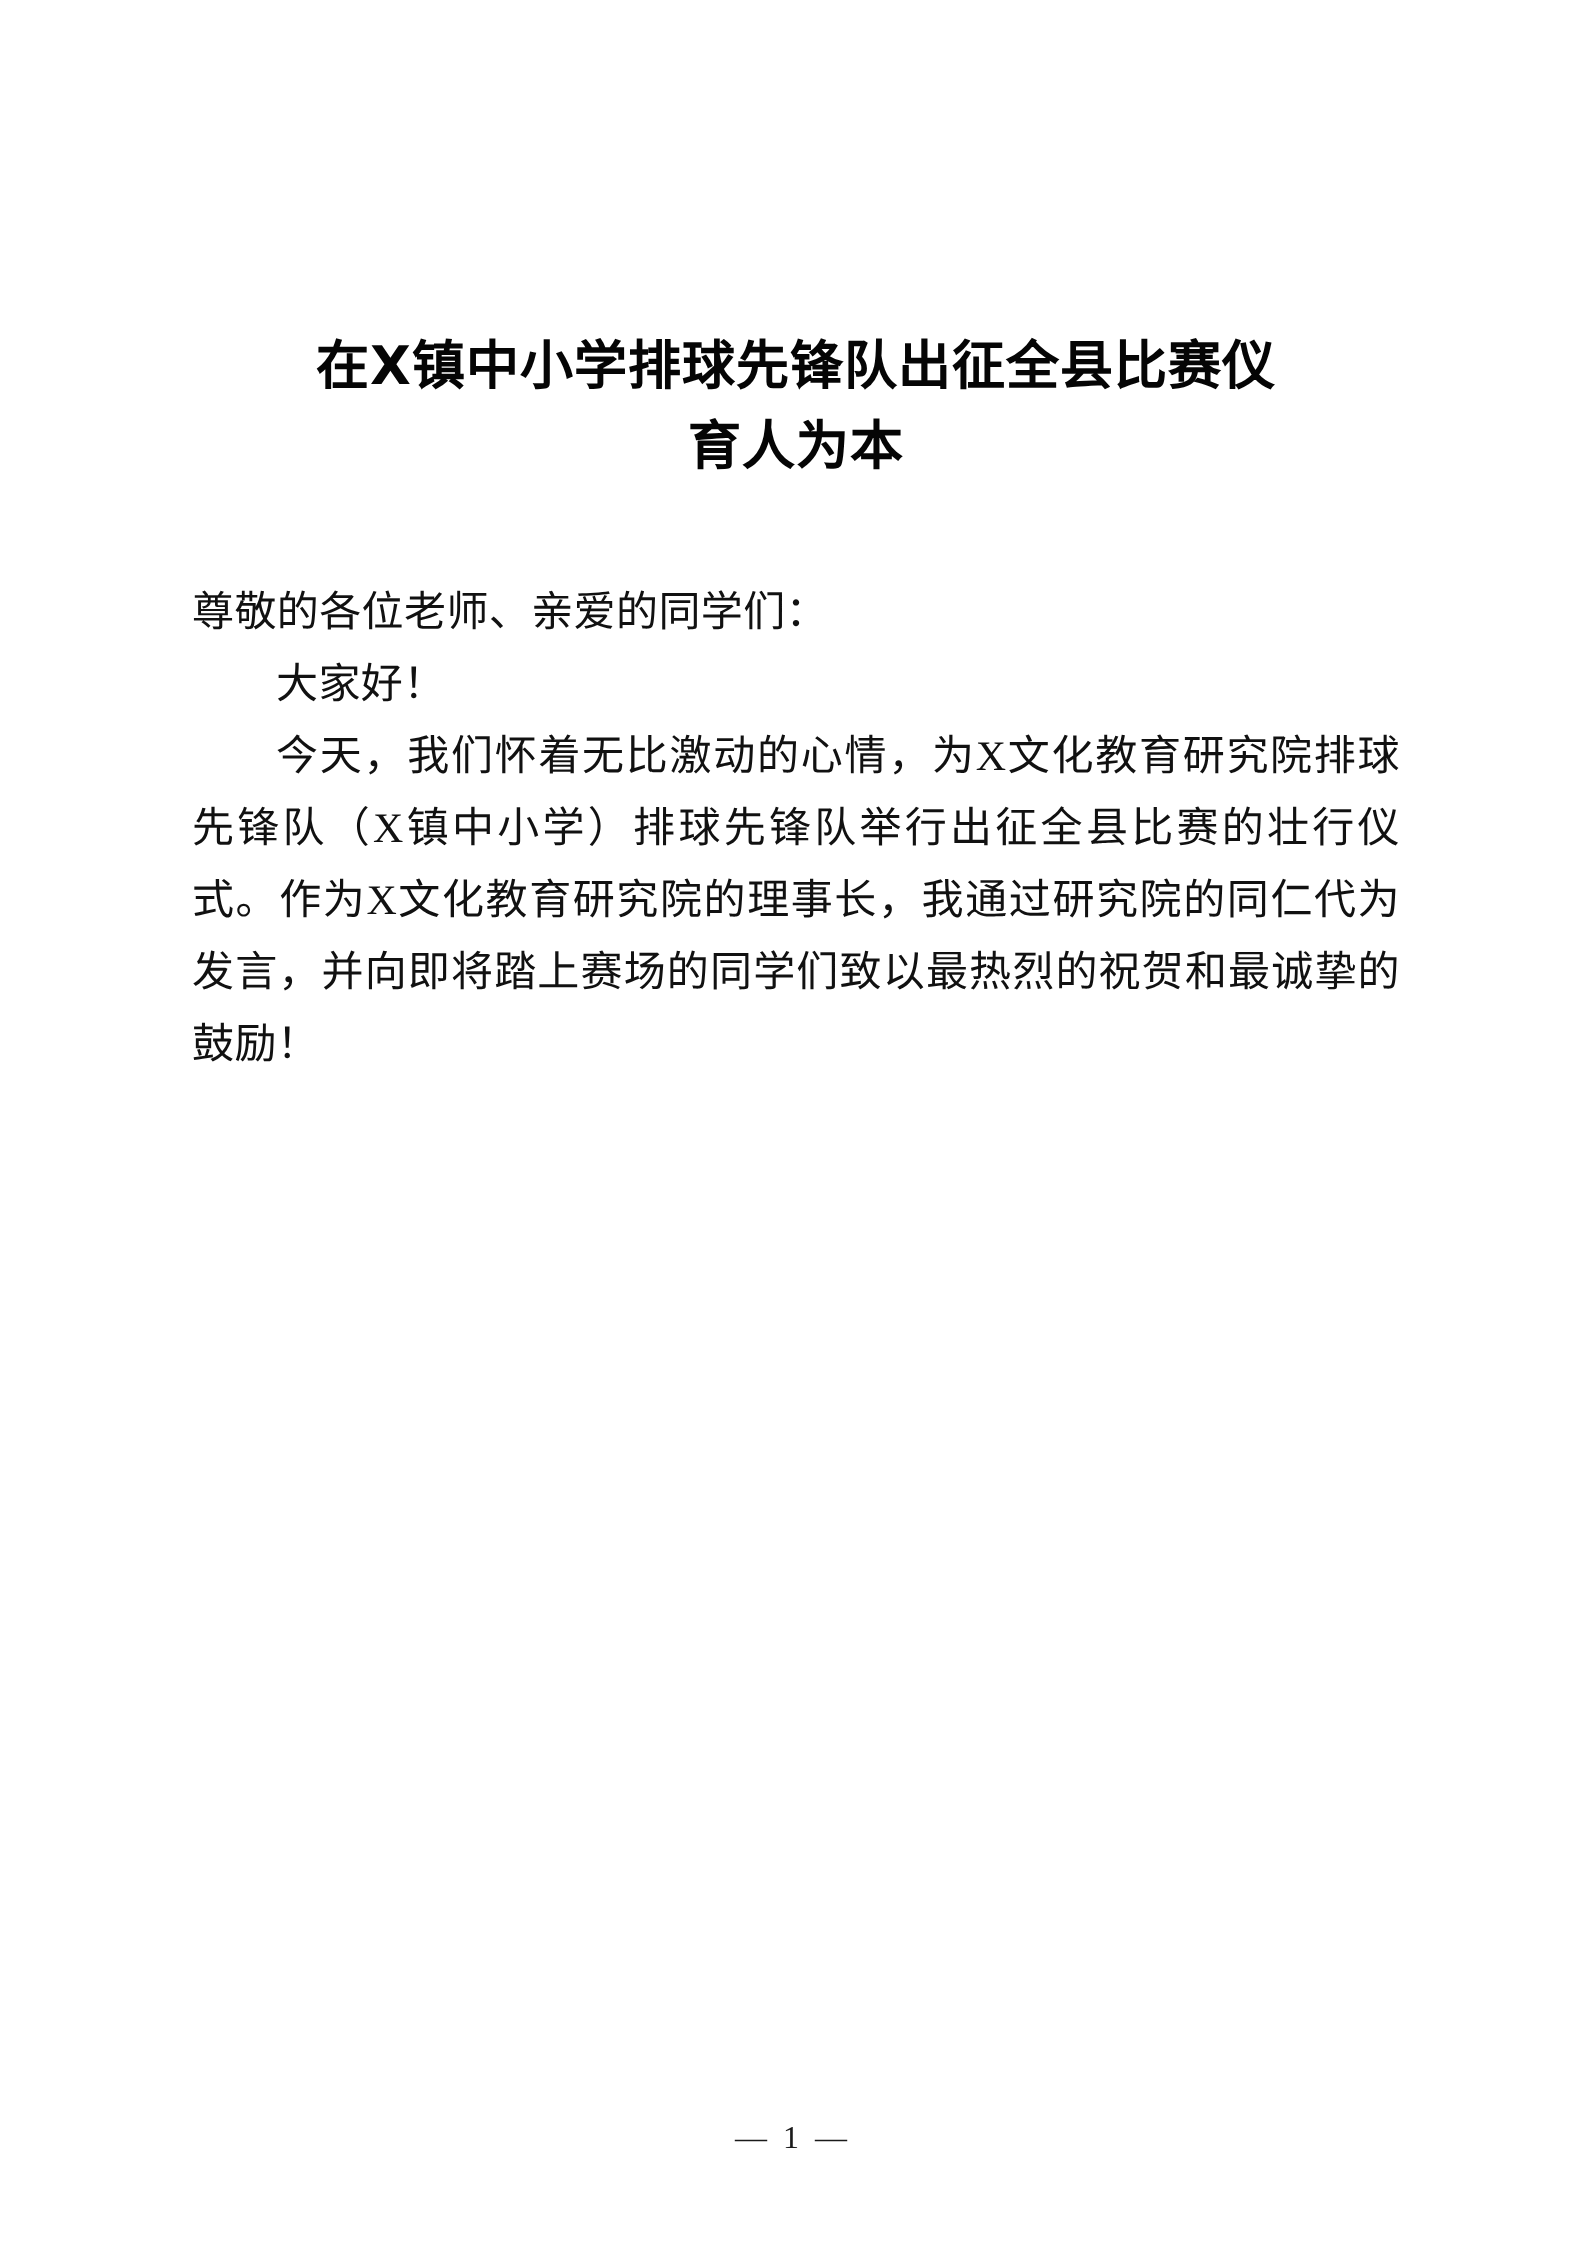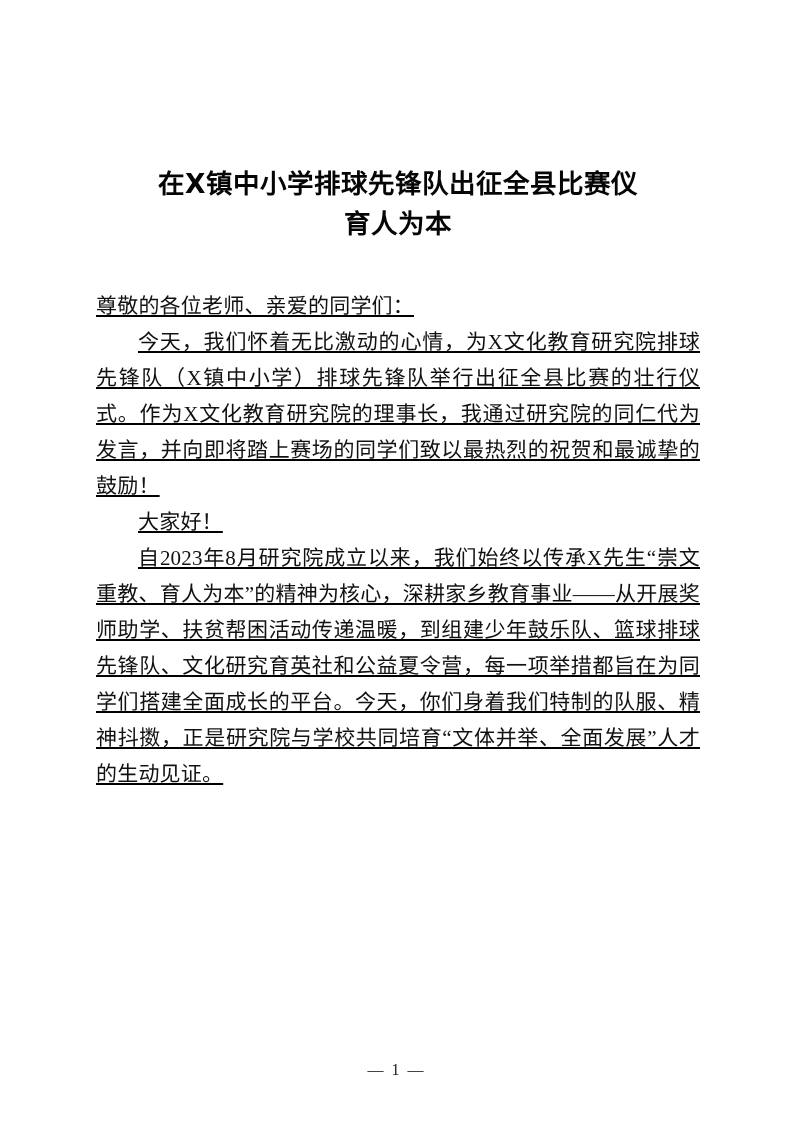--- a/index.html
+++ b/index.html
@@ -46,21 +46,20 @@
     color: #050505;
     text-rendering: optimizeLegibility;
   }
 
   
   .body-block {
     position: absolute;
     left: 0;
     top: 272px;
     width: 604px;
-    text-decoration: underline;
   }
 
   p.para {
     margin: 0;
     padding: 0;
     font-size: 21px;
     line-height: 36px;
     text-align: justify;
     text-justify: inter-ideograph;
     text-align-last: left;
@@ -99,22 +98,21 @@
 
   <div class="doc-body">
 
     <h1 class="doc-title">
       <span>在X镇中小学排球先锋队出征全县比赛仪</span><br>
       <span>育人为本</span>
     </h1>
 
     <div class="body-block">
       <p class="para no-indent">尊敬的各位老师、亲爱的同学们：</p>
+      <p class="para indent">大家好！</p>
       <p class="para indent">今天，我们怀着无比激动的心情，为X文化教育研究院排球先锋队（X镇中小学）排球先锋队举行出征全县比赛的壮行仪式。作为X文化教育研究院的理事长，我通过研究院的同仁代为发言，并向即将踏上赛场的同学们致以最热烈的祝贺和最诚挚的鼓励！</p>
-      <p class="para indent">大家好！</p>
-      <p class="para indent">自2023年8月研究院成立以来，我们始终以传承X先生“崇文重教、育人为本”的精神为核心，深耕家乡教育事业——从开展奖师助学、扶贫帮困活动传递温暖，到组建少年鼓乐队、篮球排球先锋队、文化研究育英社和公益夏令营，每一项举措都旨在为同学们搭建全面成长的平台。今天，你们身着我们特制的队服、精神抖擞，正是研究院与学校共同培育“文体并举、全面发展”人才的生动见证。</p>
     </div>
 
   </div>
 
   <div class="page-footer">— 1 —</div>
 
 </div>
 
 </body></html>

